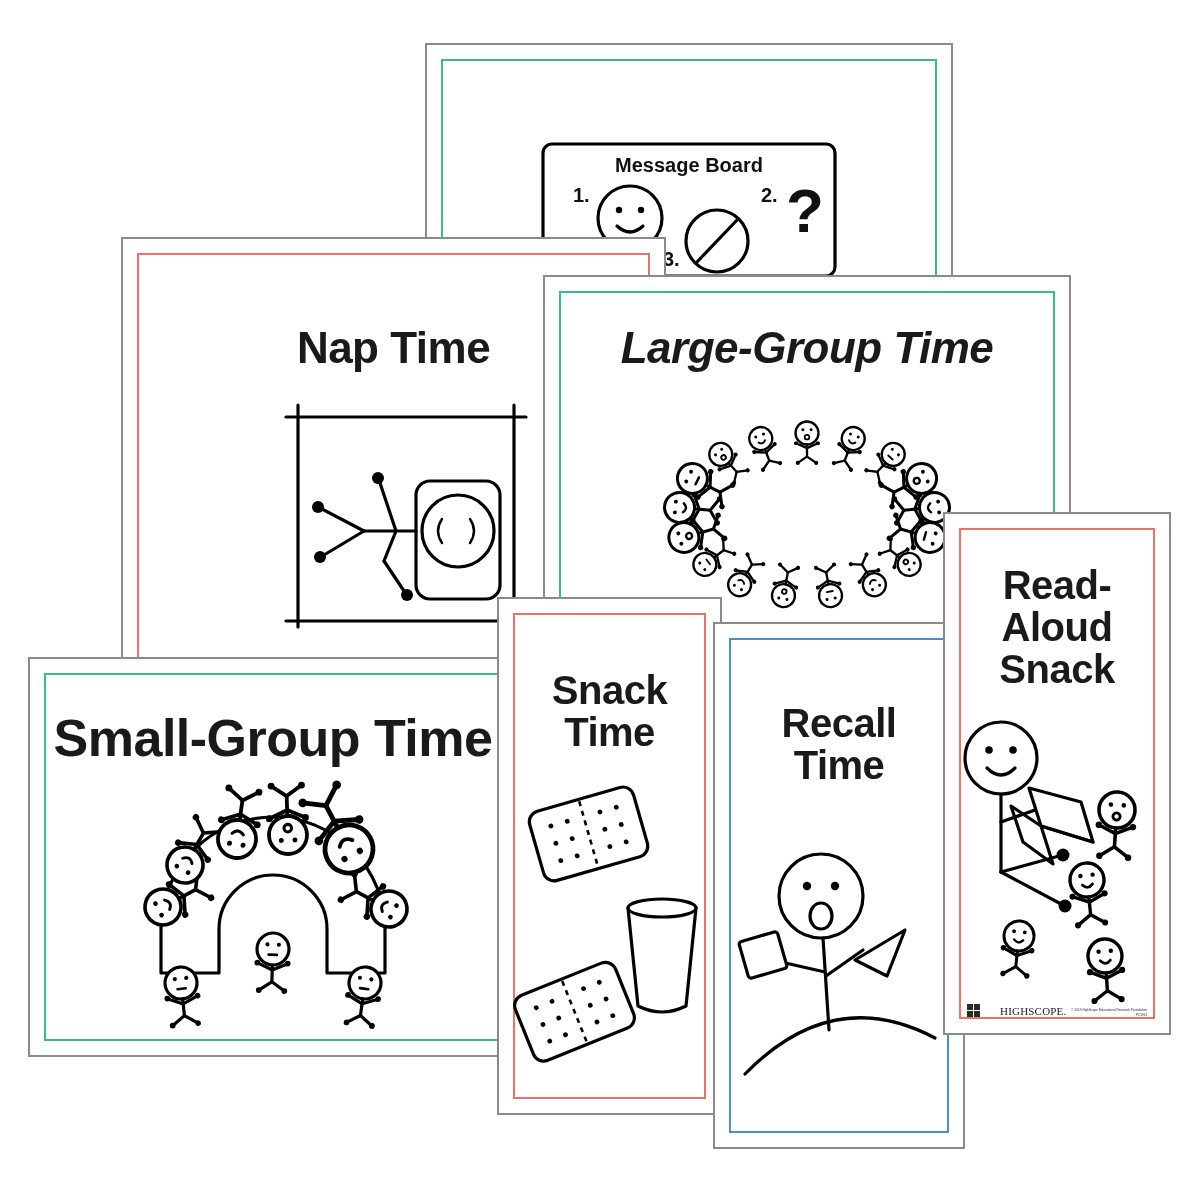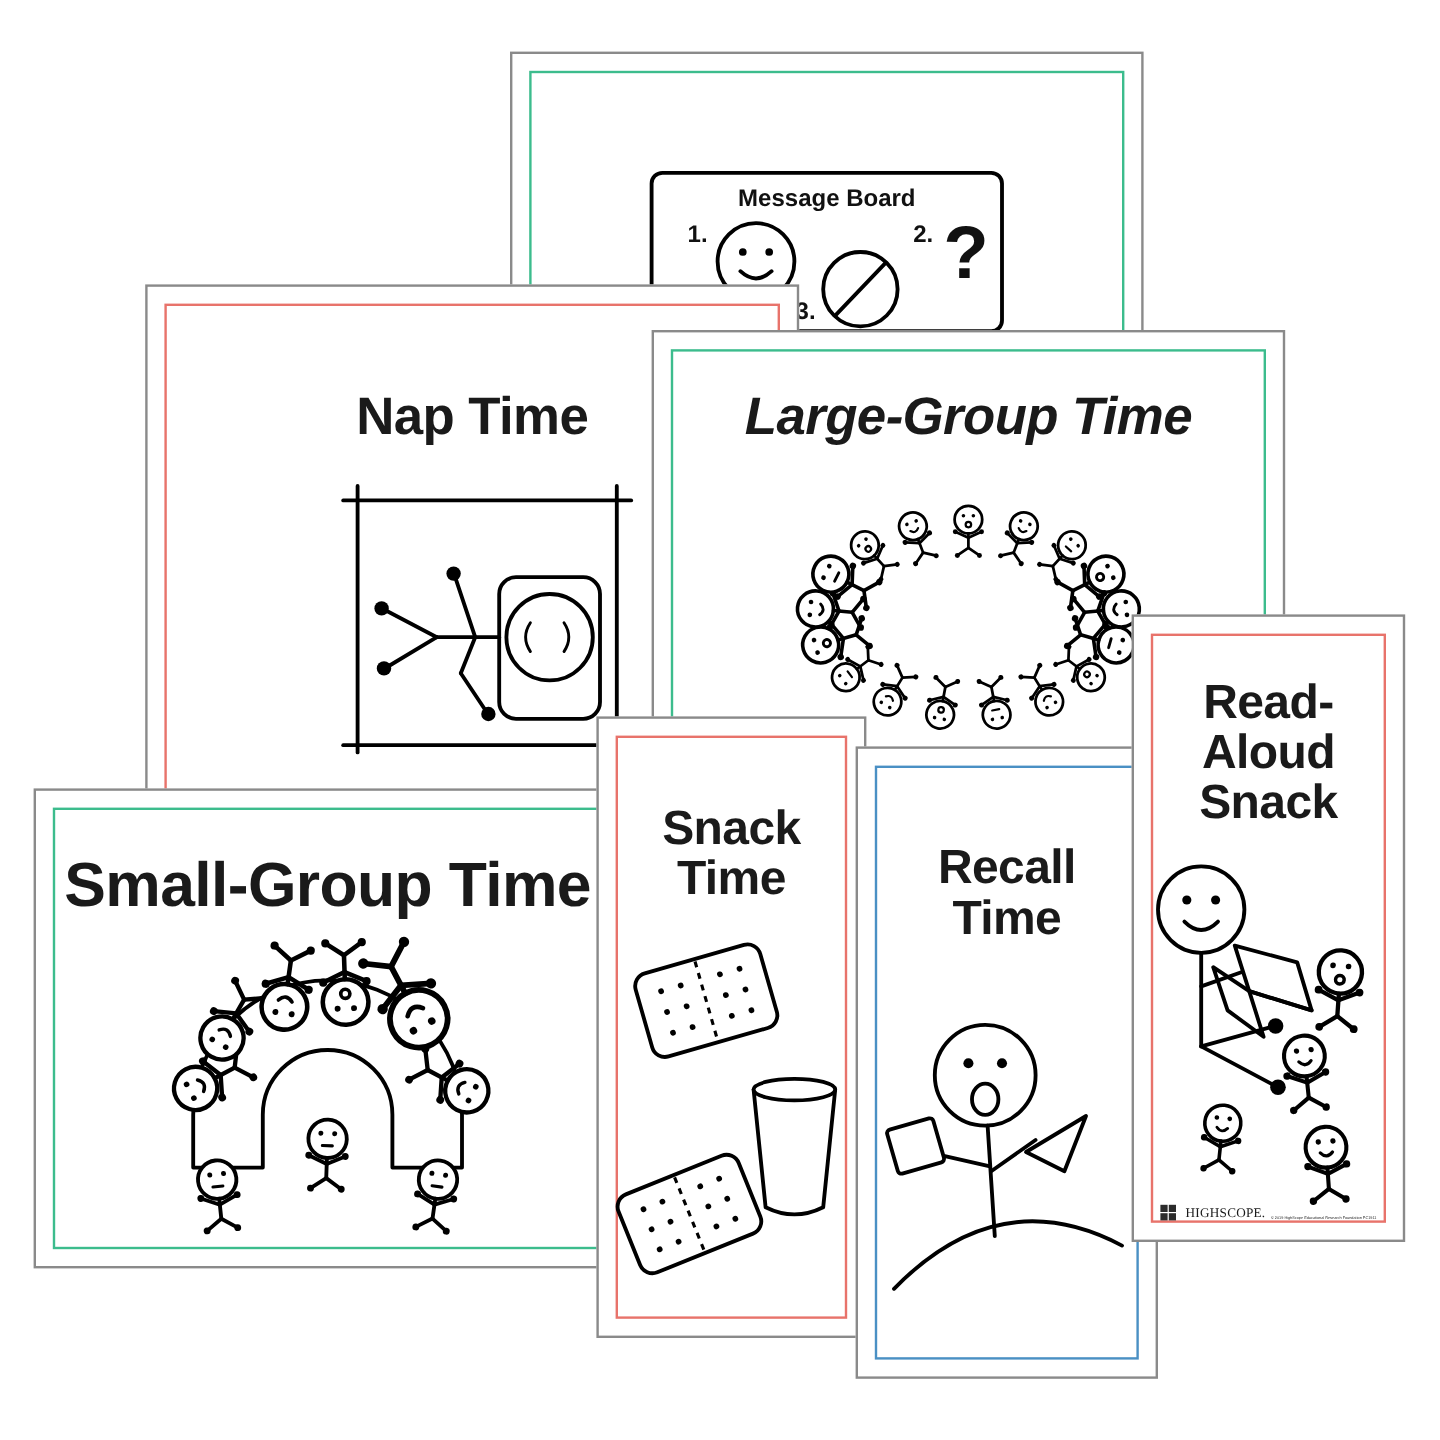--- a/index.html
+++ b/index.html
@@ -90,21 +90,21 @@
     left: 22px;
     right: 22px;
     bottom: 16px;
     display: flex;
     align-items: flex-end;
     justify-content: space-between;
   }
   .brand {
     display: flex;
     align-items: center;
-    gap: 8px;
+    gap: 20px;
   }
   .brand-mark {
     width: 13px;
     height: 13px;
     display: grid;
     grid-template-columns: 1fr 1fr;
     grid-template-rows: 1fr 1fr;
     gap: 1.5px;
   }
   .brand-mark i { background: #2b2b2b; display: block; }

